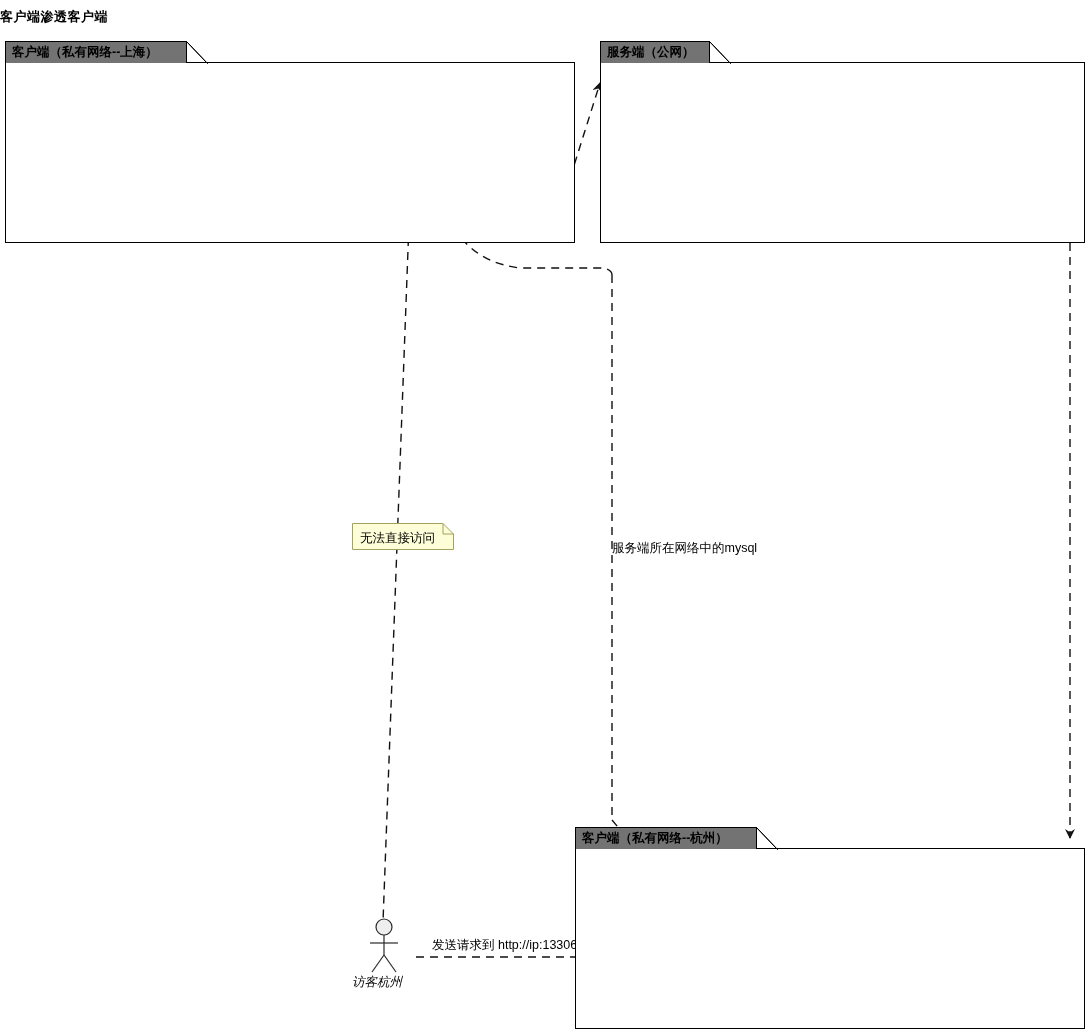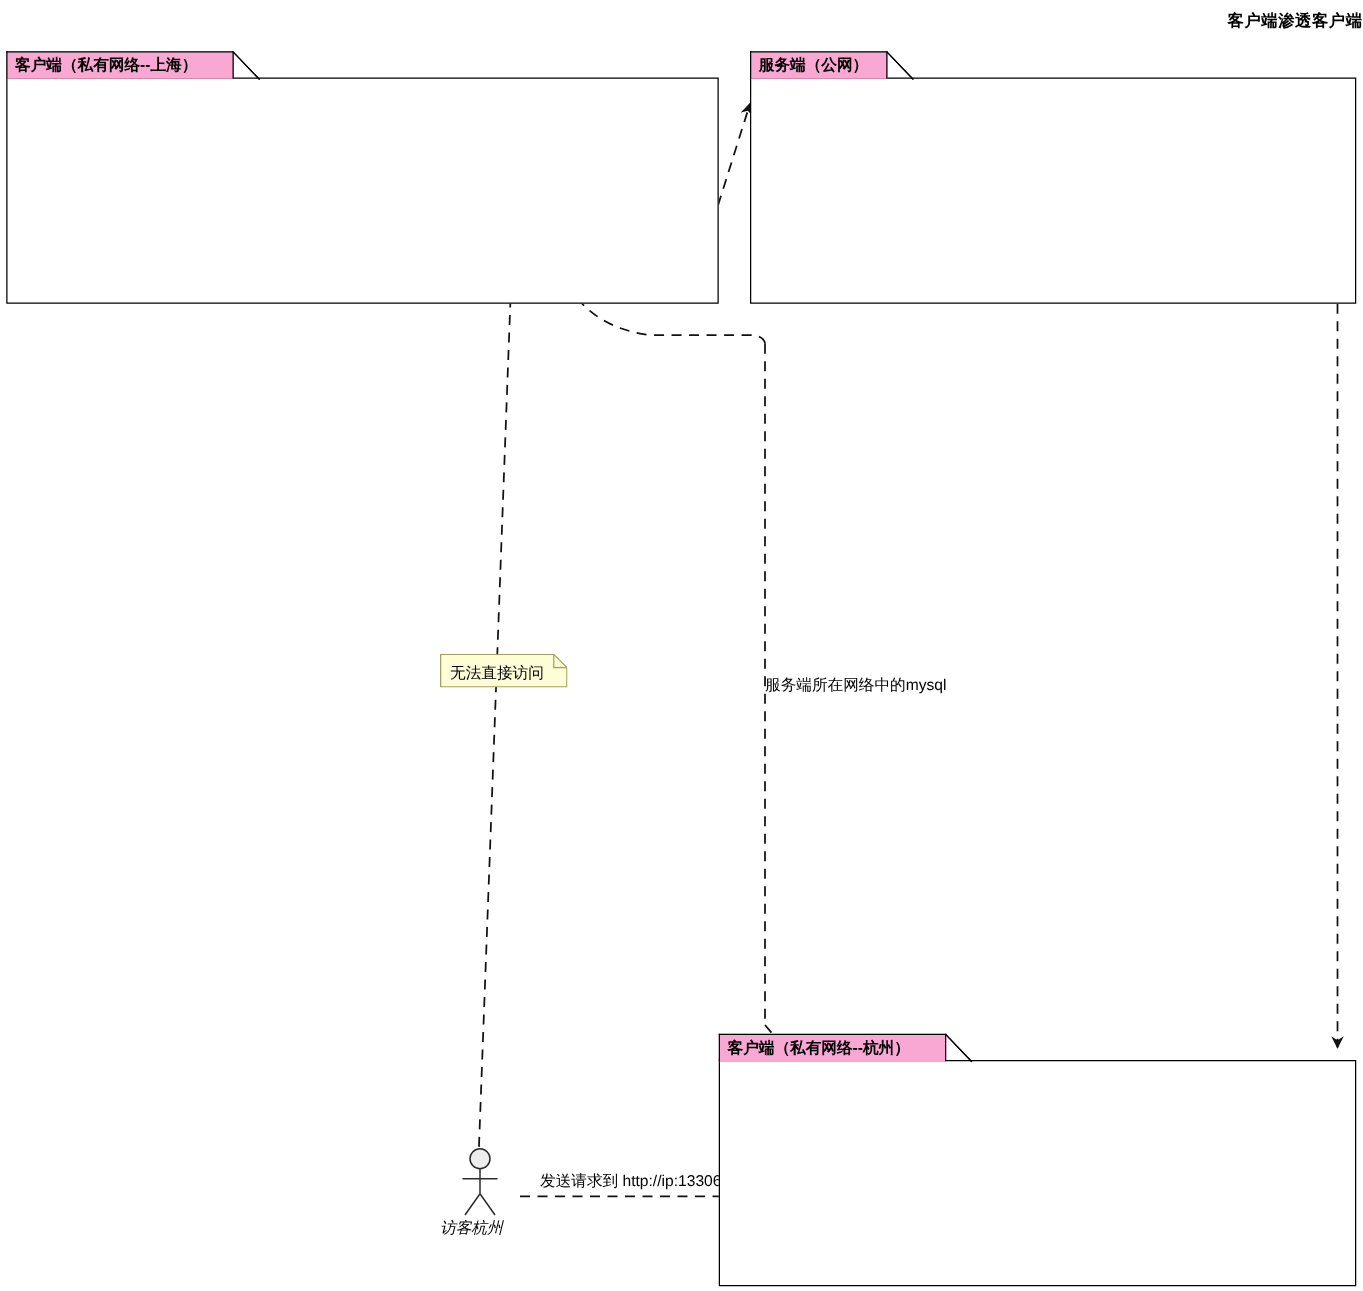--- a/index.html
+++ b/index.html
@@ -6,29 +6,29 @@
   body{
     width:1090px;height:1033px;position:relative;overflow:hidden;
     font-family:"Liberation Sans","DejaVu Sans",sans-serif;
     color:#000000;
   }
   #stage{position:absolute;left:0;top:0;width:1090px;height:1033px;}
   svg.layer{position:absolute;left:0;top:0;width:1090px;height:1033px;overflow:visible;pointer-events:none;}
 
   
   .diagram-title{
-    position:absolute;top:8px;left:0;width:1090px;text-align:right;
+    position:absolute;top:8px;left:0;width:1090px;text-align:left;
     font-size:13px;font-weight:bold;letter-spacing:.5px;
   }
 
   
   .package{position:absolute;}
   .pkg-tab{
     position:absolute;left:0;top:0;height:22px;
-    background:#f9a8d4;
+    background:#737373;
     display:flex;align-items:center;
     padding:0 6px 0 6px;
     font-size:12.5px;font-weight:bold;white-space:nowrap;
     border:1px solid #000;border-bottom:none;
     box-sizing:border-box;
     z-index:3;
   }
   .pkg-tab-slant{
     position:absolute;top:0;height:23px;width:22px;z-index:3;
   }

